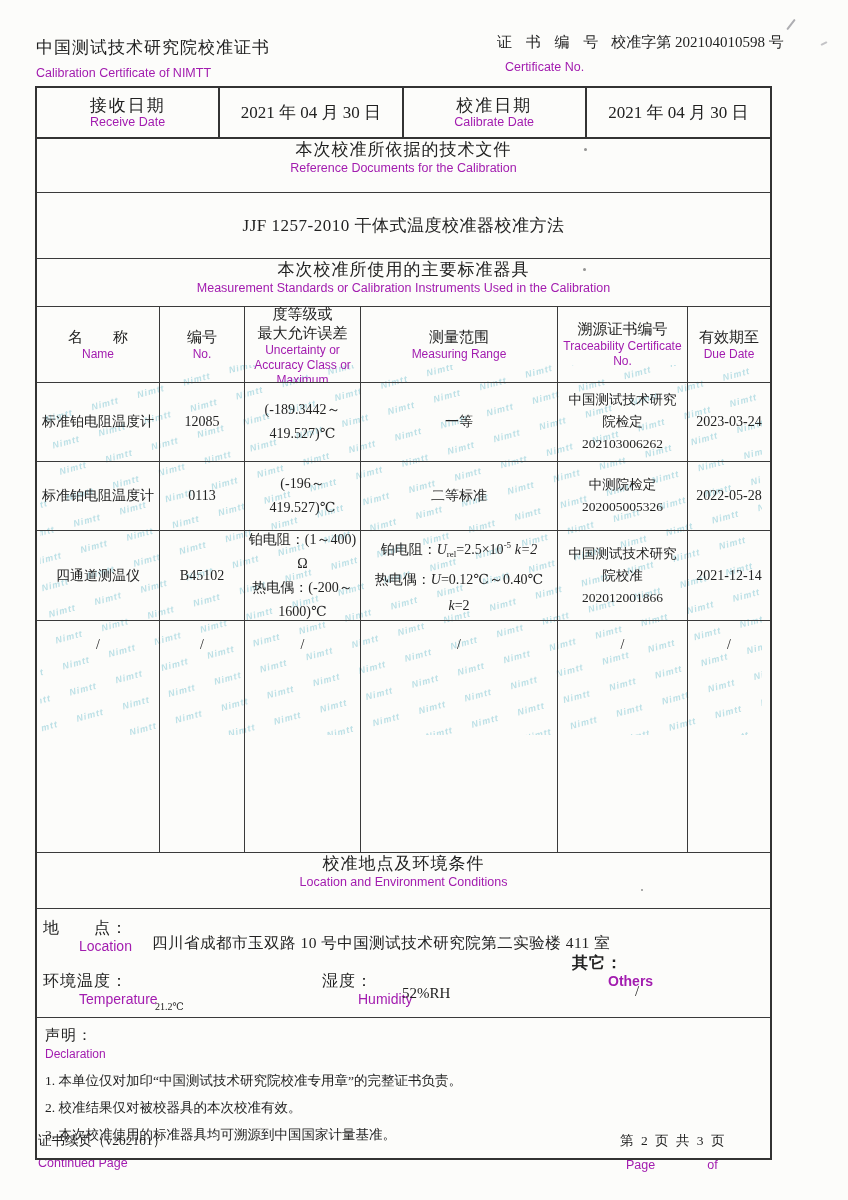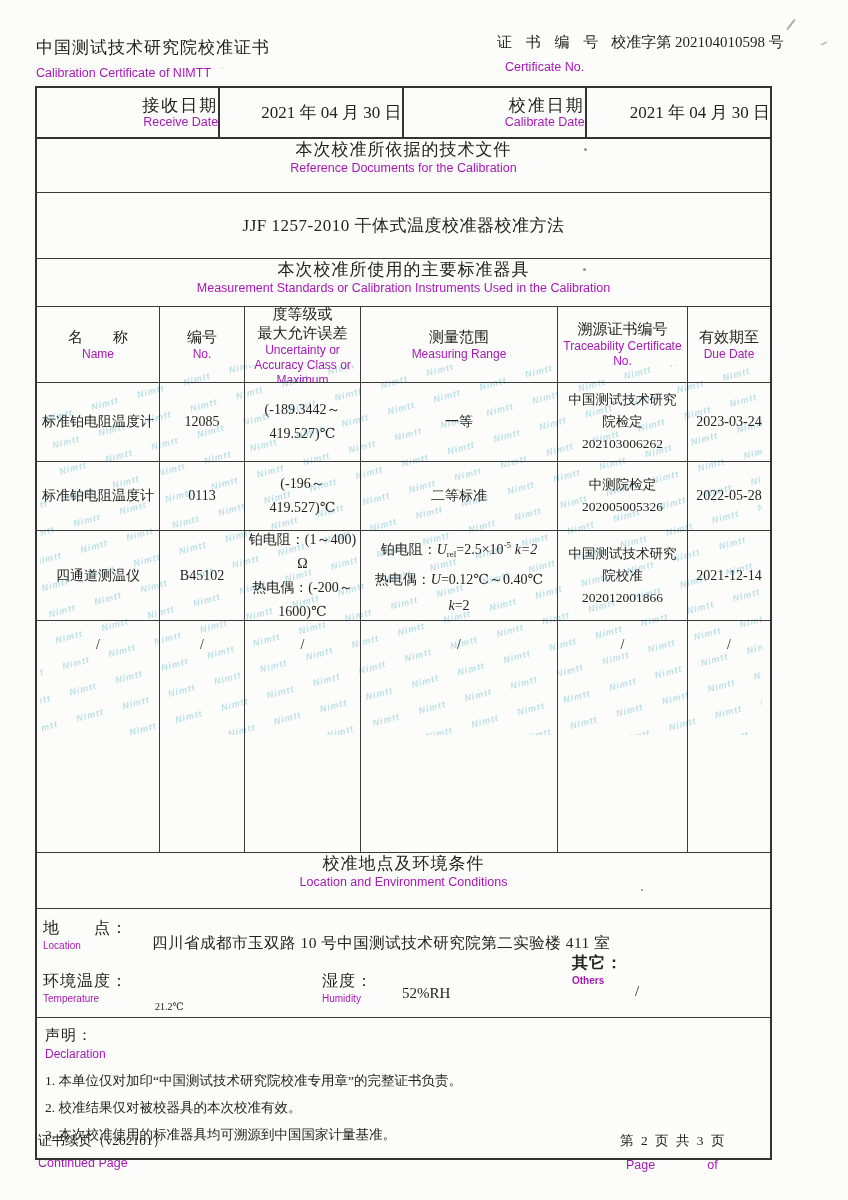--- a/index.html
+++ b/index.html
@@ -19,21 +19,21 @@
   .certlbl{letter-spacing:5px;margin-right:8px;}
   .hdr-right .en{font-size:12.5px;margin-top:8px;margin-left:8px;}
 
   
   .cert-box{
     position:absolute;left:35px;top:86px;width:737px;
     border:2px solid #333;box-sizing:border-box;background:transparent;z-index:2;
   }
 
   .dates-row{display:grid;grid-template-columns:1fr 1fr 1fr 1fr;height:49px;border-bottom:2px solid #333;}
-  .dcell{display:flex;flex-direction:column;align-items:flex-end;justify-content:center;border-right:2px solid #333;}
+  .dcell{display:flex;flex-direction:column;align-items:center;justify-content:center;border-right:2px solid #333;}
   .dcell:last-child{border-right:none;}
   .dcell .zh{font-size:17px;letter-spacing:2px;line-height:19px;}
   .dcell .en{font-size:12.5px;line-height:15px;}
   .dval{font-size:17px;}
 
   .sec-head{display:flex;flex-direction:column;align-items:center;justify-content:flex-start;border-bottom:1.5px solid #3a3a3a;}
   .sec-head .zh{font-size:17px;letter-spacing:1px;line-height:21px;}
   .sec-head .en{font-size:12.5px;line-height:17px;}
   .h53{height:53px;} .h47{height:47px;} .h55{height:55px;}
 
@@ -52,21 +52,21 @@
   .body-cell{font-size:14px;line-height:24px;}
   .trace{font-size:13.5px;line-height:22px;}
   .slash-cell{justify-content:flex-start;padding-top:16px;font-size:14px;}
   .unc3{font-size:14px;line-height:26px;}
   .it{font-style:italic;font-family:"Liberation Serif","DejaVu Serif",serif;}
   sub{font-size:9px;} sup{font-size:9px;}
 
   
   .loc-body{position:relative;height:108px;border-bottom:1.5px solid #3a3a3a;}
   .lbl-zh{font-size:16px;letter-spacing:1px;line-height:20px;}
-  .lbl-en{font-size:10px;line-height:16px;}
+  .lbl-en{font-size:14px;line-height:16px;margin-left:36px;}
   .loc-label{position:absolute;left:6px;top:9px;}
   .loc-value{position:absolute;left:115px;top:24px;font-size:15.5px;letter-spacing:.5px;}
   .env-label-temp{position:absolute;left:6px;top:62px;}
   .env-val-temp{position:absolute;left:118px;top:92px;font-size:10px;}
   .env-label-hum{position:absolute;left:285px;top:62px;}
   .env-val-hum{position:absolute;left:365px;top:76px;font-size:15px;}
   .env-label-oth{position:absolute;left:535px;top:44px;font-weight:bold;}
   .env-val-oth{position:absolute;left:598px;top:74px;font-size:15px;}
 
   

